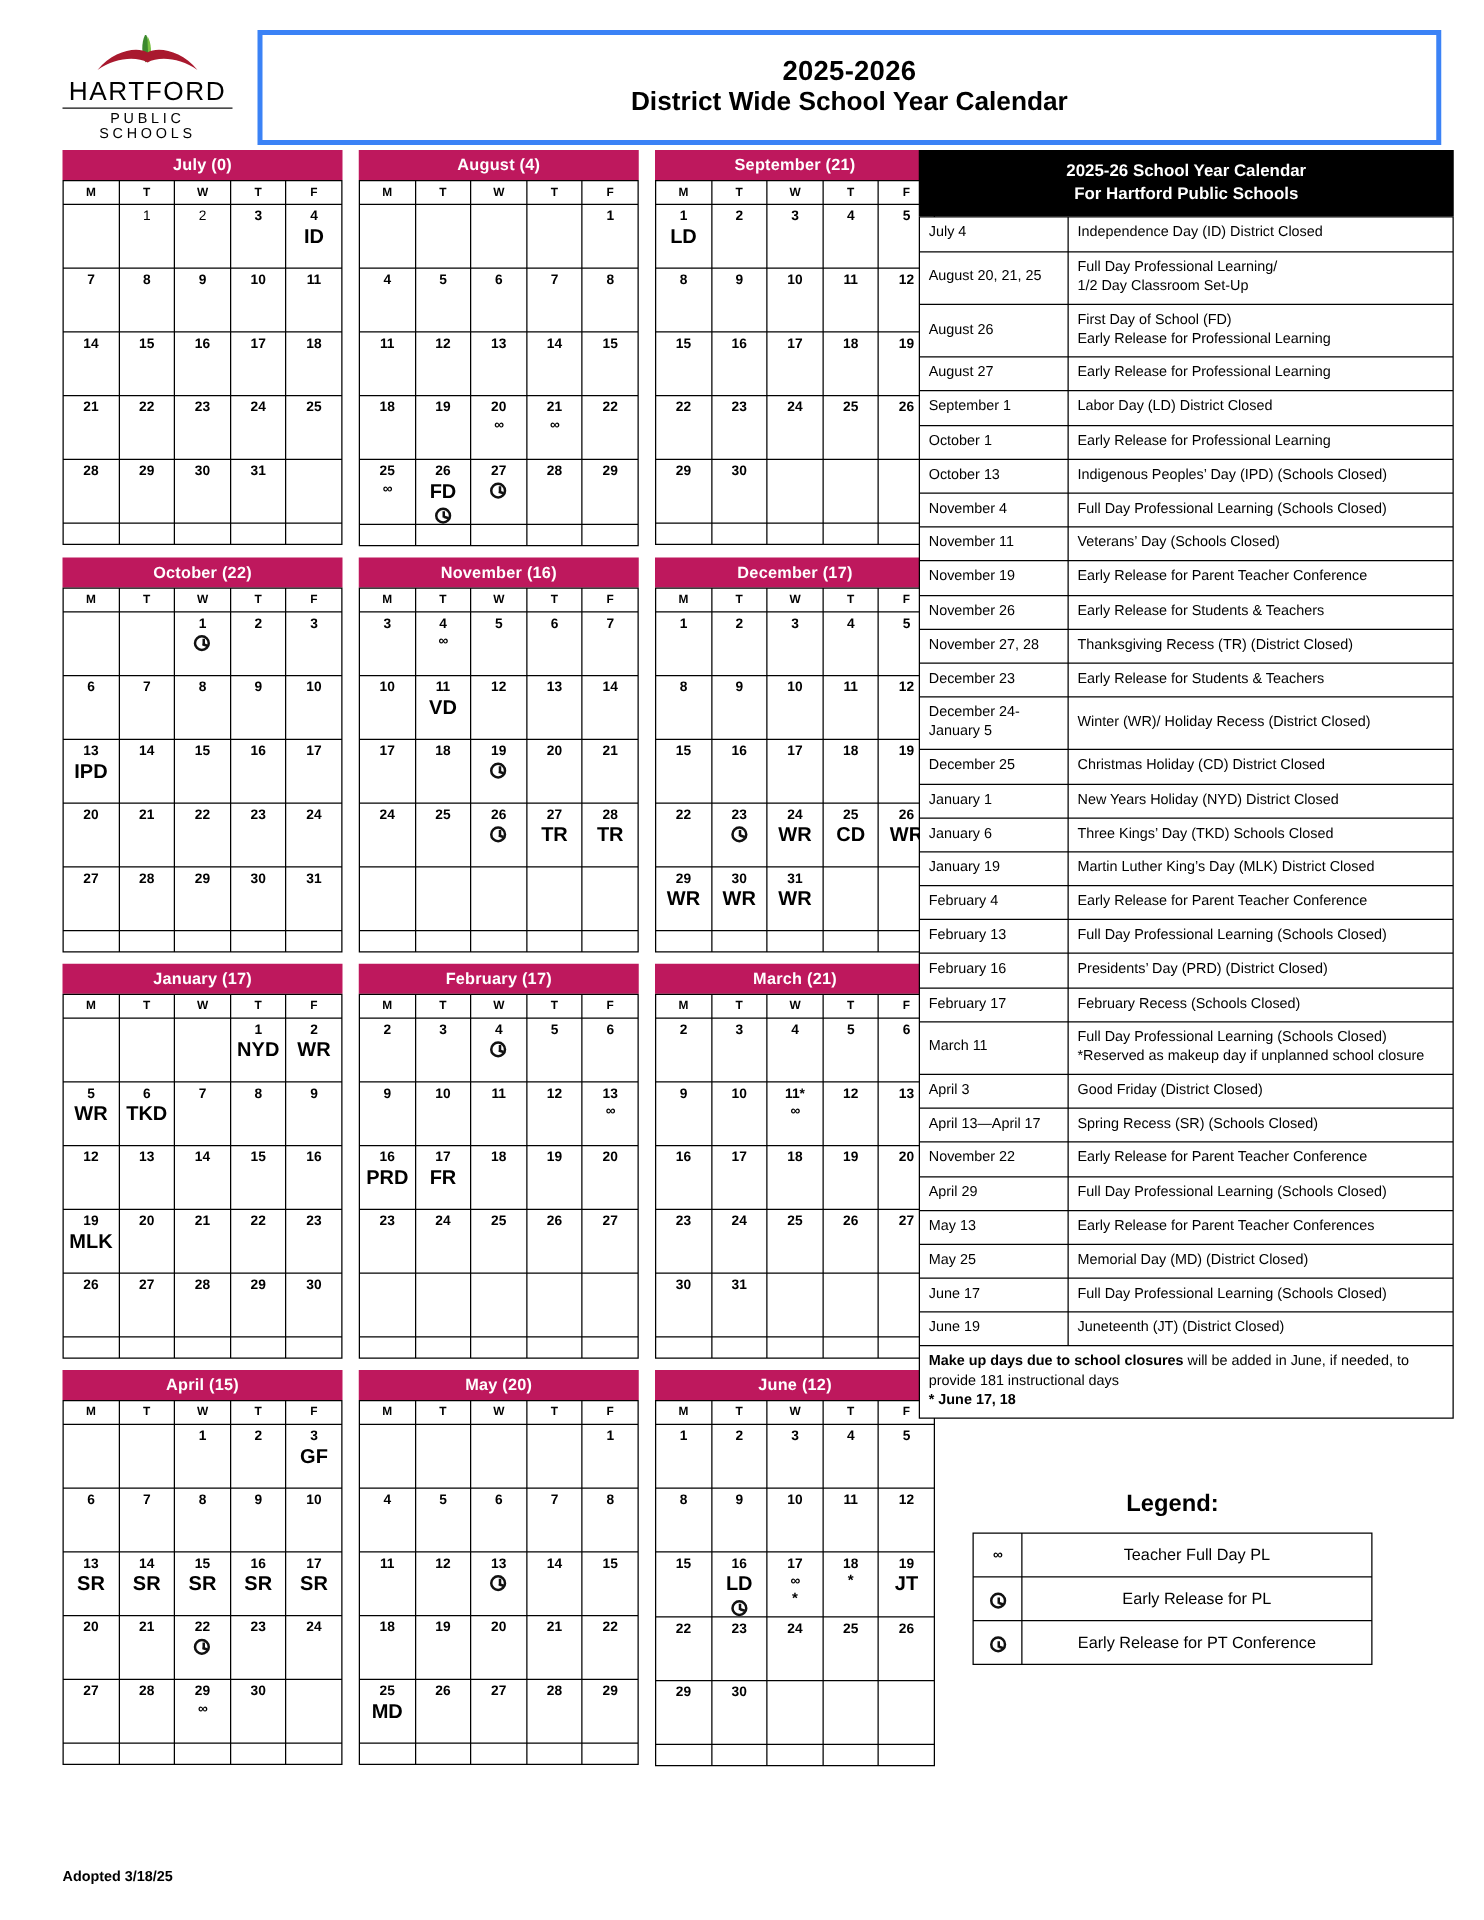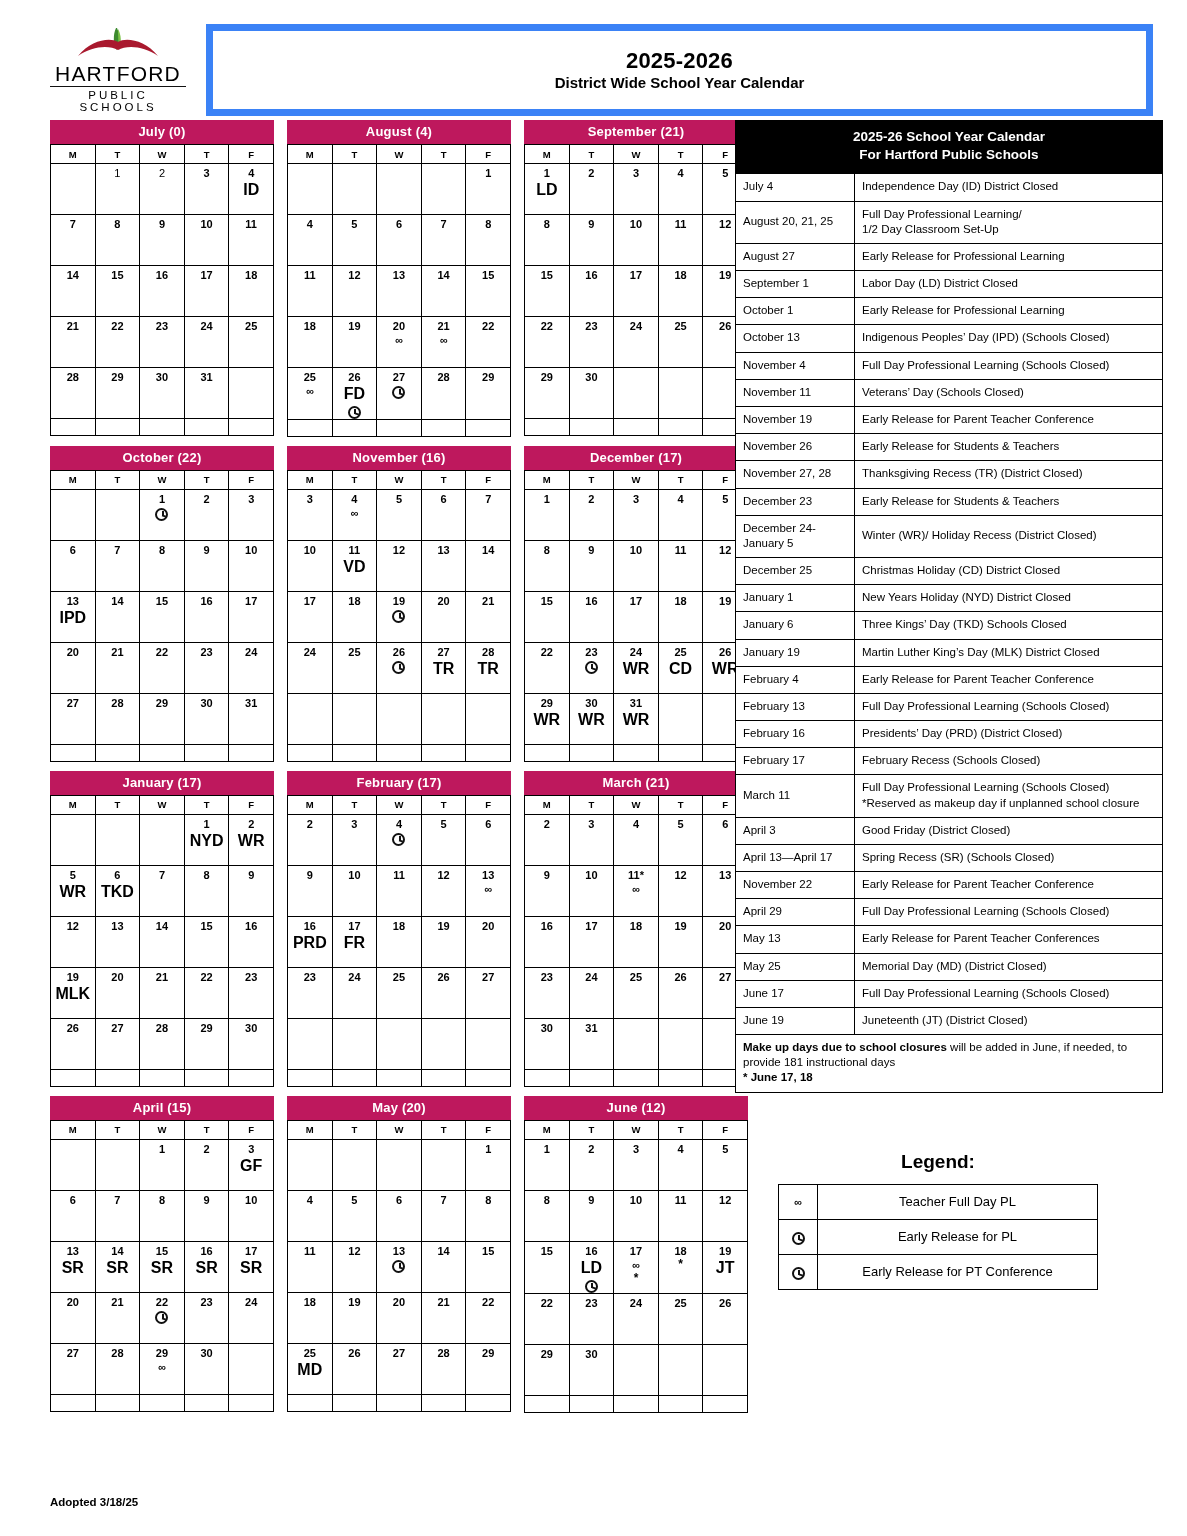--- a/index.html
+++ b/index.html
@@ -41,30 +41,30 @@
   }
   .logo-rule { border-top: 1.5px solid #111; margin: 2px 2px 2px 2px; }
   .logo-sub {
     font-size: 11.5px;
     letter-spacing: 3px;
     font-weight: 400;
   }
   .title-box {
     flex: 1;
     margin-left: 18px;
-    border: 7px solid #3b82f6;
+    border: 4px solid #3b82f6;
     text-align: center;
     padding: 14px 10px 16px;
     min-height: 92px;
     display: flex;
     flex-direction: column;
     justify-content: center;
   }
   .title-year { font-size: 22px; font-weight: bold; letter-spacing: .2px; }
-  .title-main { font-size: 15px; font-weight: bold; margin-top: 0; }
+  .title-main { font-size: 21px; font-weight: bold; margin-top: 0; }
 
   
   .body-wrap {
     display: flex;
     padding: 0 24px 0 50px;
     gap: 13px;
   }
   .cal-col { width: 672px; flex: 0 0 672px; }
   .side-col { flex: 1; }
 
@@ -1492,20 +1492,24 @@
       <tbody id="side-rows">
           <tr>
             <td class="sdate">July 4</td>
             <td class="snote">Independence Day (ID) District Closed</td>
           </tr>
           <tr>
             <td class="sdate">August 20, 21, 25</td>
             <td class="snote">Full Day Professional Learning/<br>1/2 Day Classroom Set-Up</td>
           </tr>
           <tr>
+            <td class="sdate">August 26</td>
+            <td class="snote">First Day of School  (FD)<br>Early Release for Professional Learning</td>
+          </tr>
+          <tr>
             <td class="sdate">August 27</td>
             <td class="snote">Early Release for Professional Learning</td>
           </tr>
           <tr>
             <td class="sdate">September 1</td>
             <td class="snote">Labor Day (LD) District Closed</td>
           </tr>
           <tr>
             <td class="sdate">October 1</td>
             <td class="snote">Early Release for Professional Learning</td>

